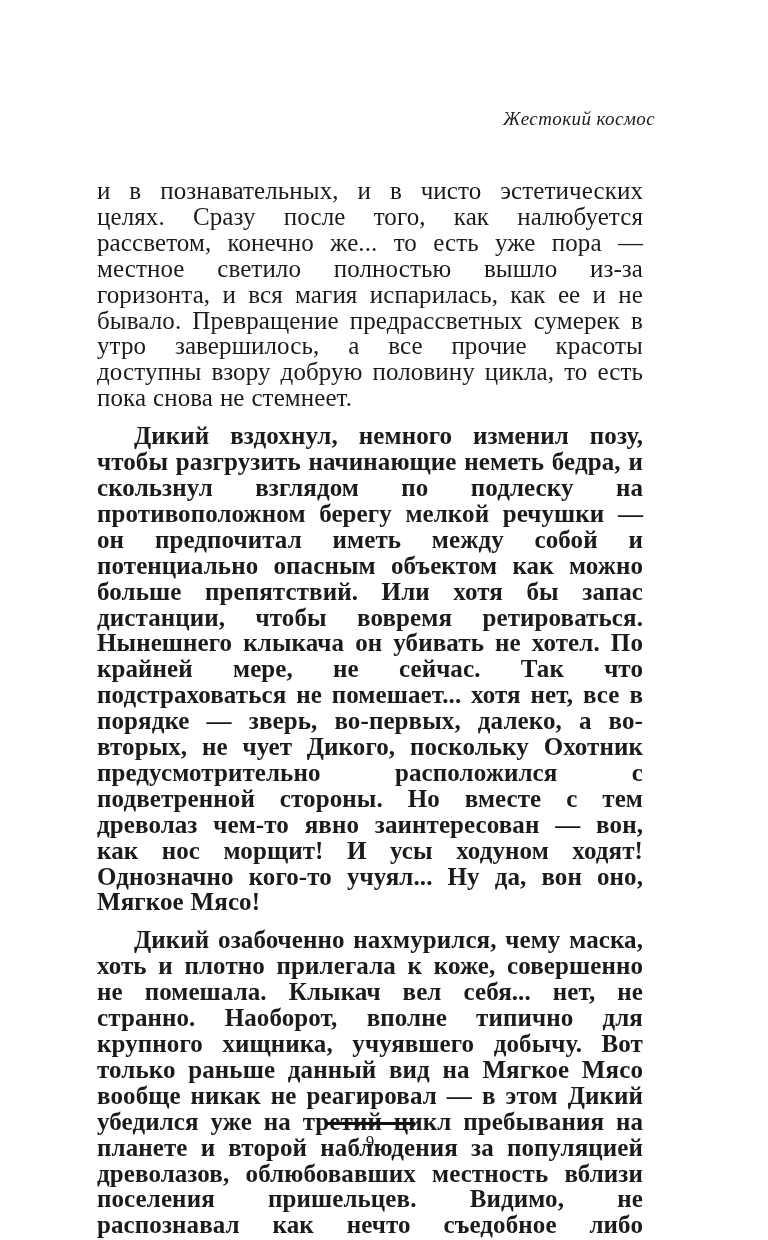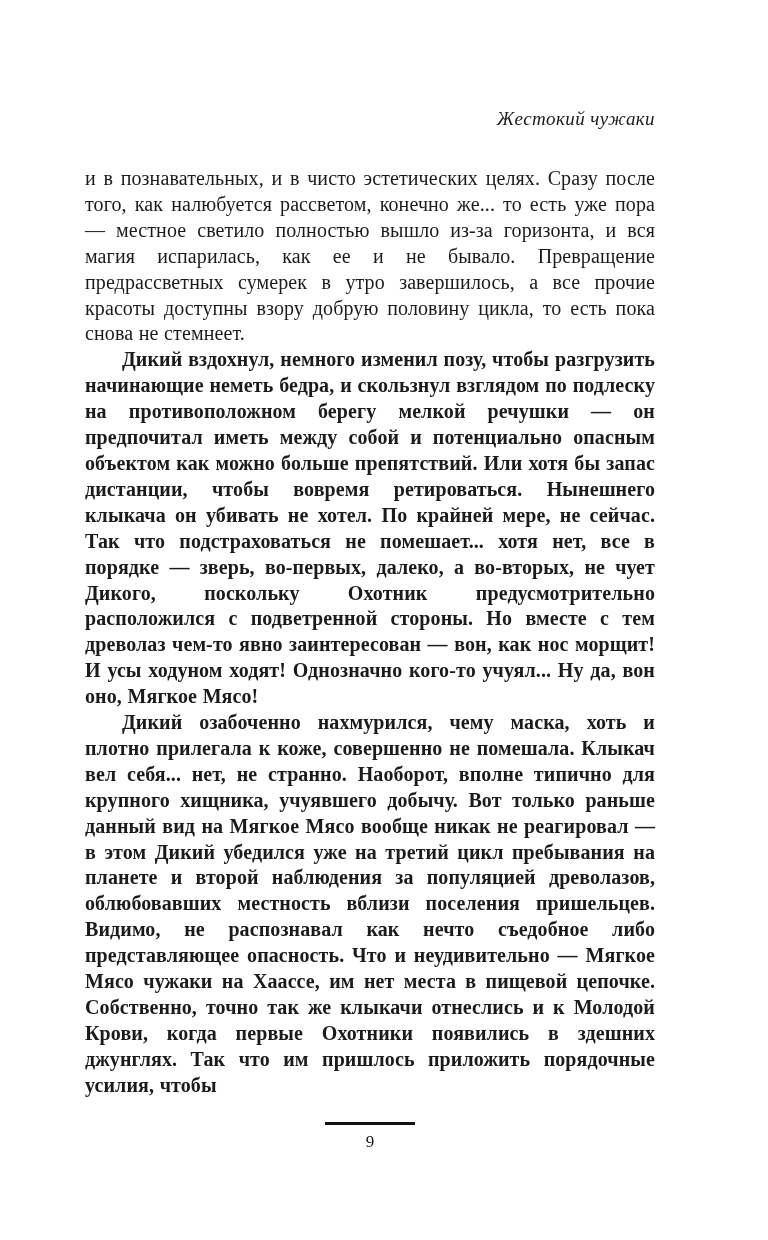--- a/index.html
+++ b/index.html
@@ -27,23 +27,23 @@
     letter-spacing: 0.4px;
     color: #1b1b1b;
   }
   .text-block {
     position: absolute;
     top: 166px;
     left: 85px;
     width: 570px;
   }
   .text-block p {
-    margin: 0;
+    margin: 12px;
     text-align: justify;
-    font-size: 20px;
+    font-size: 25px;
     line-height: 25.9px;
     letter-spacing: 0.1px;
     word-spacing: 0.5px;
     hyphens: manual;
     -webkit-hyphens: manual;
   }
   .text-block p.indent {
     text-indent: 37px;
     font-weight: bold;
   }
@@ -64,21 +64,21 @@
     font-size: 17px;
     line-height: 20px;
     color: #1b1b1b;
   }
 </style>
 </head>
 <body>
 
 <div class="page">
 
-  <div class="running-head">Жестокий чужаки</div>
+  <div class="running-head">Жестокий космос</div>
 
   <div class="text-block">
     <p>и в познавательных, и в чисто эстетических целях. Сра­зу после того, как налюбуется рассветом, конечно же... то есть уже пора — местное светило полностью вышло из-за горизонта, и вся магия испарилась, как ее и не бывало. Превращение предрассветных сумерек в утро заверши­лось, а все прочие красоты доступны взору добрую по­ловину цикла, то есть пока снова не стемнеет.</p>
     <p class="indent">Дикий вздохнул, немного изменил позу, чтобы раз­грузить начинающие неметь бедра, и скользнул взглядом по подлеску на противоположном берегу мелкой речуш­ки — он предпочитал иметь между собой и потенциально опасным объектом как можно больше препятствий. Или хотя бы запас дистанции, чтобы вовремя ретироваться. Нынешнего клыкача он убивать не хотел. По крайней мере, не сейчас. Так что подстраховаться не помешает... хотя нет, все в порядке — зверь, во-первых, далеко, а во-вторых, не чует Дикого, поскольку Охотник предусмо­трительно расположился с подветренной стороны. Но вместе с тем древолаз чем-то явно заинтересован — вон, как нос морщит! И усы ходуном ходят! Однозначно кого-то учуял... Ну да, вон оно, Мягкое Мясо!</p>
     <p class="indent">Дикий озабоченно нахмурился, чему маска, хоть и плотно прилегала к коже, совершенно не помеша­ла. Клыкач вел себя... нет, не странно. Наоборот, впол­не типично для крупного хищника, учуявшего добычу. Вот только раньше данный вид на Мягкое Мясо вообще никак не реагировал — в этом Дикий убедился уже на третий цикл пребывания на планете и второй наблюде­ния за популяцией древолазов, облюбовавших местность вблизи поселения пришельцев. Видимо, не распознавал как нечто съедобное либо представляющее опасность. Что и неудивительно — Мягкое Мясо чужаки на Хаас­се, им нет места в пищевой цепочке. Собственно, точ­но так же клыкачи отнеслись и к Молодой Крови, когда первые Охотники появились в здешних джунглях. Так что им пришлось приложить порядочные усилия, чтобы</p>
   </div>
 
   <div class="footer">
     <div class="footer-rule"></div>
     <div class="page-number">9</div>

